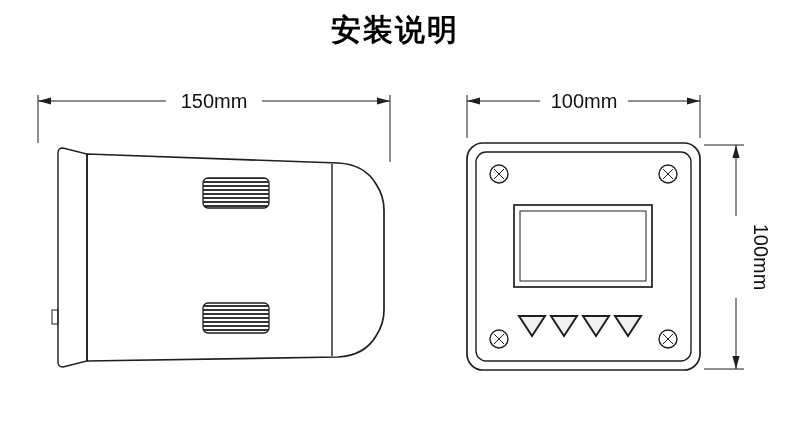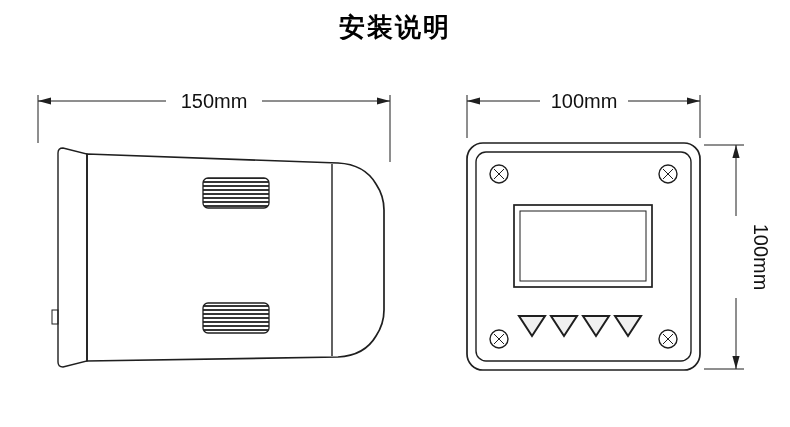--- a/index.html
+++ b/index.html
@@ -7,21 +7,21 @@
   body {
     width:790px; height:427px;
     background:var(--bg);
     font-family:"Liberation Sans", sans-serif;
     position:relative;
     overflow:hidden;
   }
   .page-title {
     position:absolute; top:10px; left:0; width:790px;
     text-align:center;
-    font-size:26px; font-weight:bold; color:#000;
+    font-size:30px; font-weight:bold; color:#000;
     letter-spacing:2px;
   }
   svg { position:absolute; top:0; left:0; }
   .dim-text {
     font-family:"Liberation Sans", sans-serif;
     font-size:20px;
     fill:#111;
   }
   .thin  { stroke:var(--line); stroke-width:1;   fill:none; }
   .mid   { stroke:var(--line); stroke-width:1.4; fill:none; }

